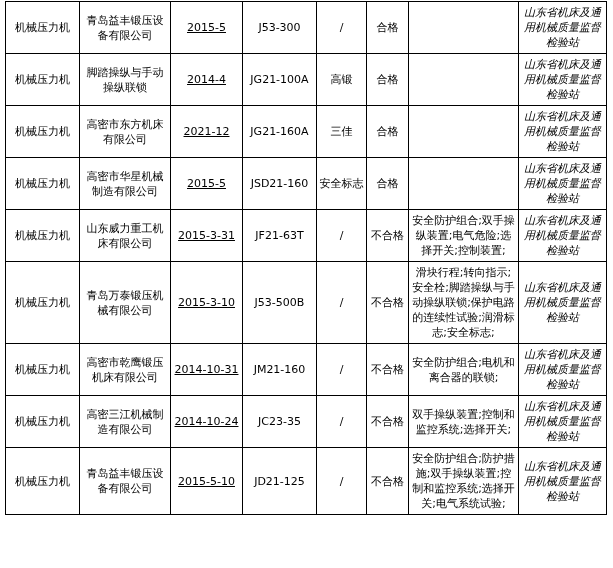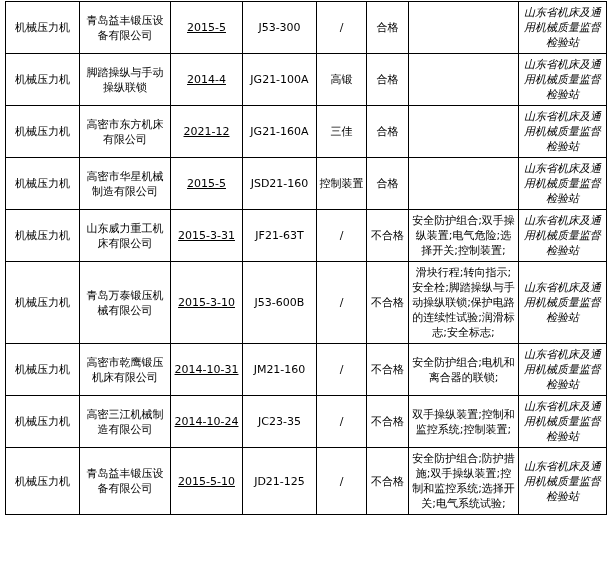--- a/index.html
+++ b/index.html
@@ -79,40 +79,40 @@
           <td class="cell-brand">三佳</td>
           <td class="cell-result">合格</td>
           <td class="cell-items empty"></td>
           <td class="cell-agency">山东省机床及通用机械质量监督检验站</td>
         </tr>
         <tr>
           <td class="cell-product">机械压力机</td>
           <td class="cell-company">高密市华星机械制造有限公司</td>
           <td class="cell-date">2015-5</td>
           <td class="cell-model">JSD21-160</td>
-          <td class="cell-brand">控制装置</td>
+          <td class="cell-brand">安全标志</td>
           <td class="cell-result">合格</td>
           <td class="cell-items empty"></td>
           <td class="cell-agency">山东省机床及通用机械质量监督检验站</td>
         </tr>
         <tr>
           <td class="cell-product">机械压力机</td>
           <td class="cell-company">山东威力重工机床有限公司</td>
           <td class="cell-date">2015-3-31</td>
           <td class="cell-model">JF21-63T</td>
           <td class="cell-brand">/</td>
           <td class="cell-result">不合格</td>
           <td class="cell-items">安全防护组合;双手操纵装置;电气危险;选择开关;控制装置;</td>
           <td class="cell-agency">山东省机床及通用机械质量监督检验站</td>
         </tr>
         <tr>
           <td class="cell-product">机械压力机</td>
           <td class="cell-company">青岛万泰锻压机械有限公司</td>
           <td class="cell-date">2015-3-10</td>
-          <td class="cell-model">J53-600B</td>
+          <td class="cell-model">J53-500B</td>
           <td class="cell-brand">/</td>
           <td class="cell-result">不合格</td>
           <td class="cell-items">滑块行程;转向指示;安全栓;脚踏操纵与手动操纵联锁;保护电路的连续性试验;润滑标志;安全标志;</td>
           <td class="cell-agency">山东省机床及通用机械质量监督检验站</td>
         </tr>
         <tr>
           <td class="cell-product">机械压力机</td>
           <td class="cell-company">高密市乾鹰锻压机床有限公司</td>
           <td class="cell-date">2014-10-31</td>
           <td class="cell-model">JM21-160</td>
@@ -121,21 +121,21 @@
           <td class="cell-items">安全防护组合;电机和离合器的联锁;</td>
           <td class="cell-agency">山东省机床及通用机械质量监督检验站</td>
         </tr>
         <tr>
           <td class="cell-product">机械压力机</td>
           <td class="cell-company">高密三江机械制造有限公司</td>
           <td class="cell-date">2014-10-24</td>
           <td class="cell-model">JC23-35</td>
           <td class="cell-brand">/</td>
           <td class="cell-result">不合格</td>
-          <td class="cell-items">双手操纵装置;控制和监控系统;控制装置;</td>
+          <td class="cell-items">双手操纵装置;控制和监控系统;选择开关;</td>
           <td class="cell-agency">山东省机床及通用机械质量监督检验站</td>
         </tr>
         <tr>
           <td class="cell-product">机械压力机</td>
           <td class="cell-company">青岛益丰锻压设备有限公司</td>
           <td class="cell-date">2015-5-10</td>
           <td class="cell-model">JD21-125</td>
           <td class="cell-brand">/</td>
           <td class="cell-result">不合格</td>
           <td class="cell-items">安全防护组合;防护措施;双手操纵装置;控制和监控系统;选择开关;电气系统试验;</td>

